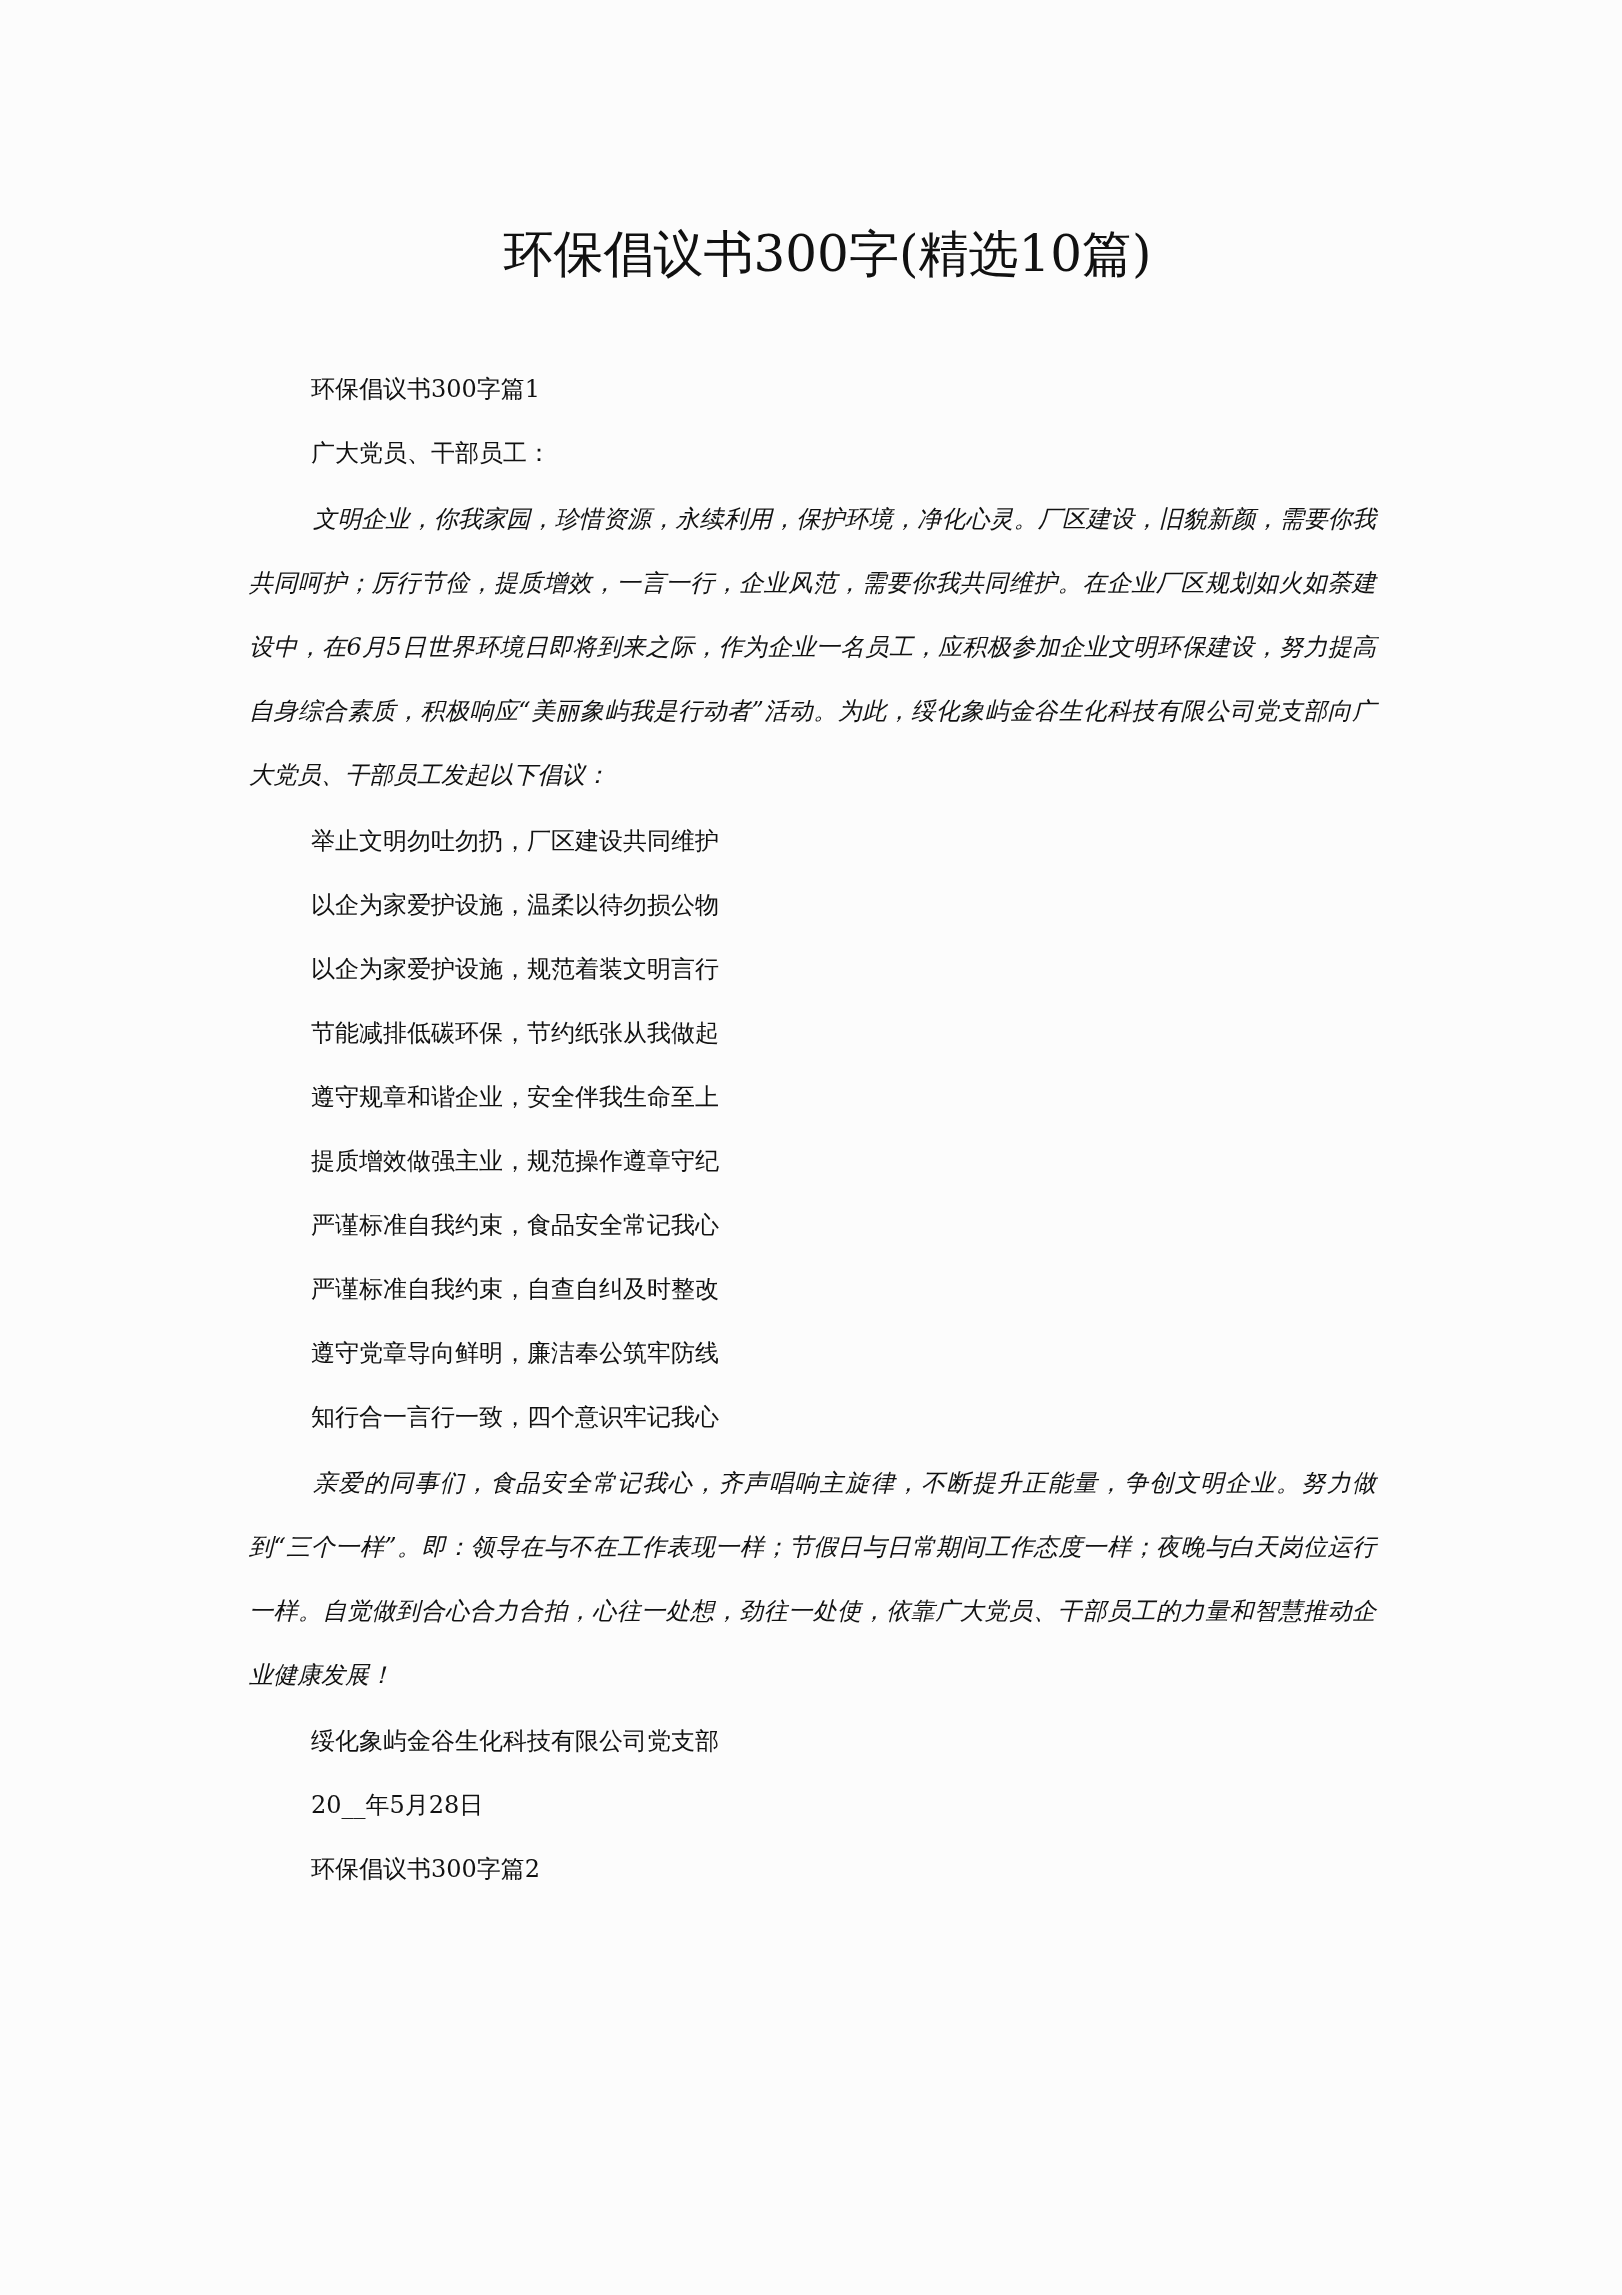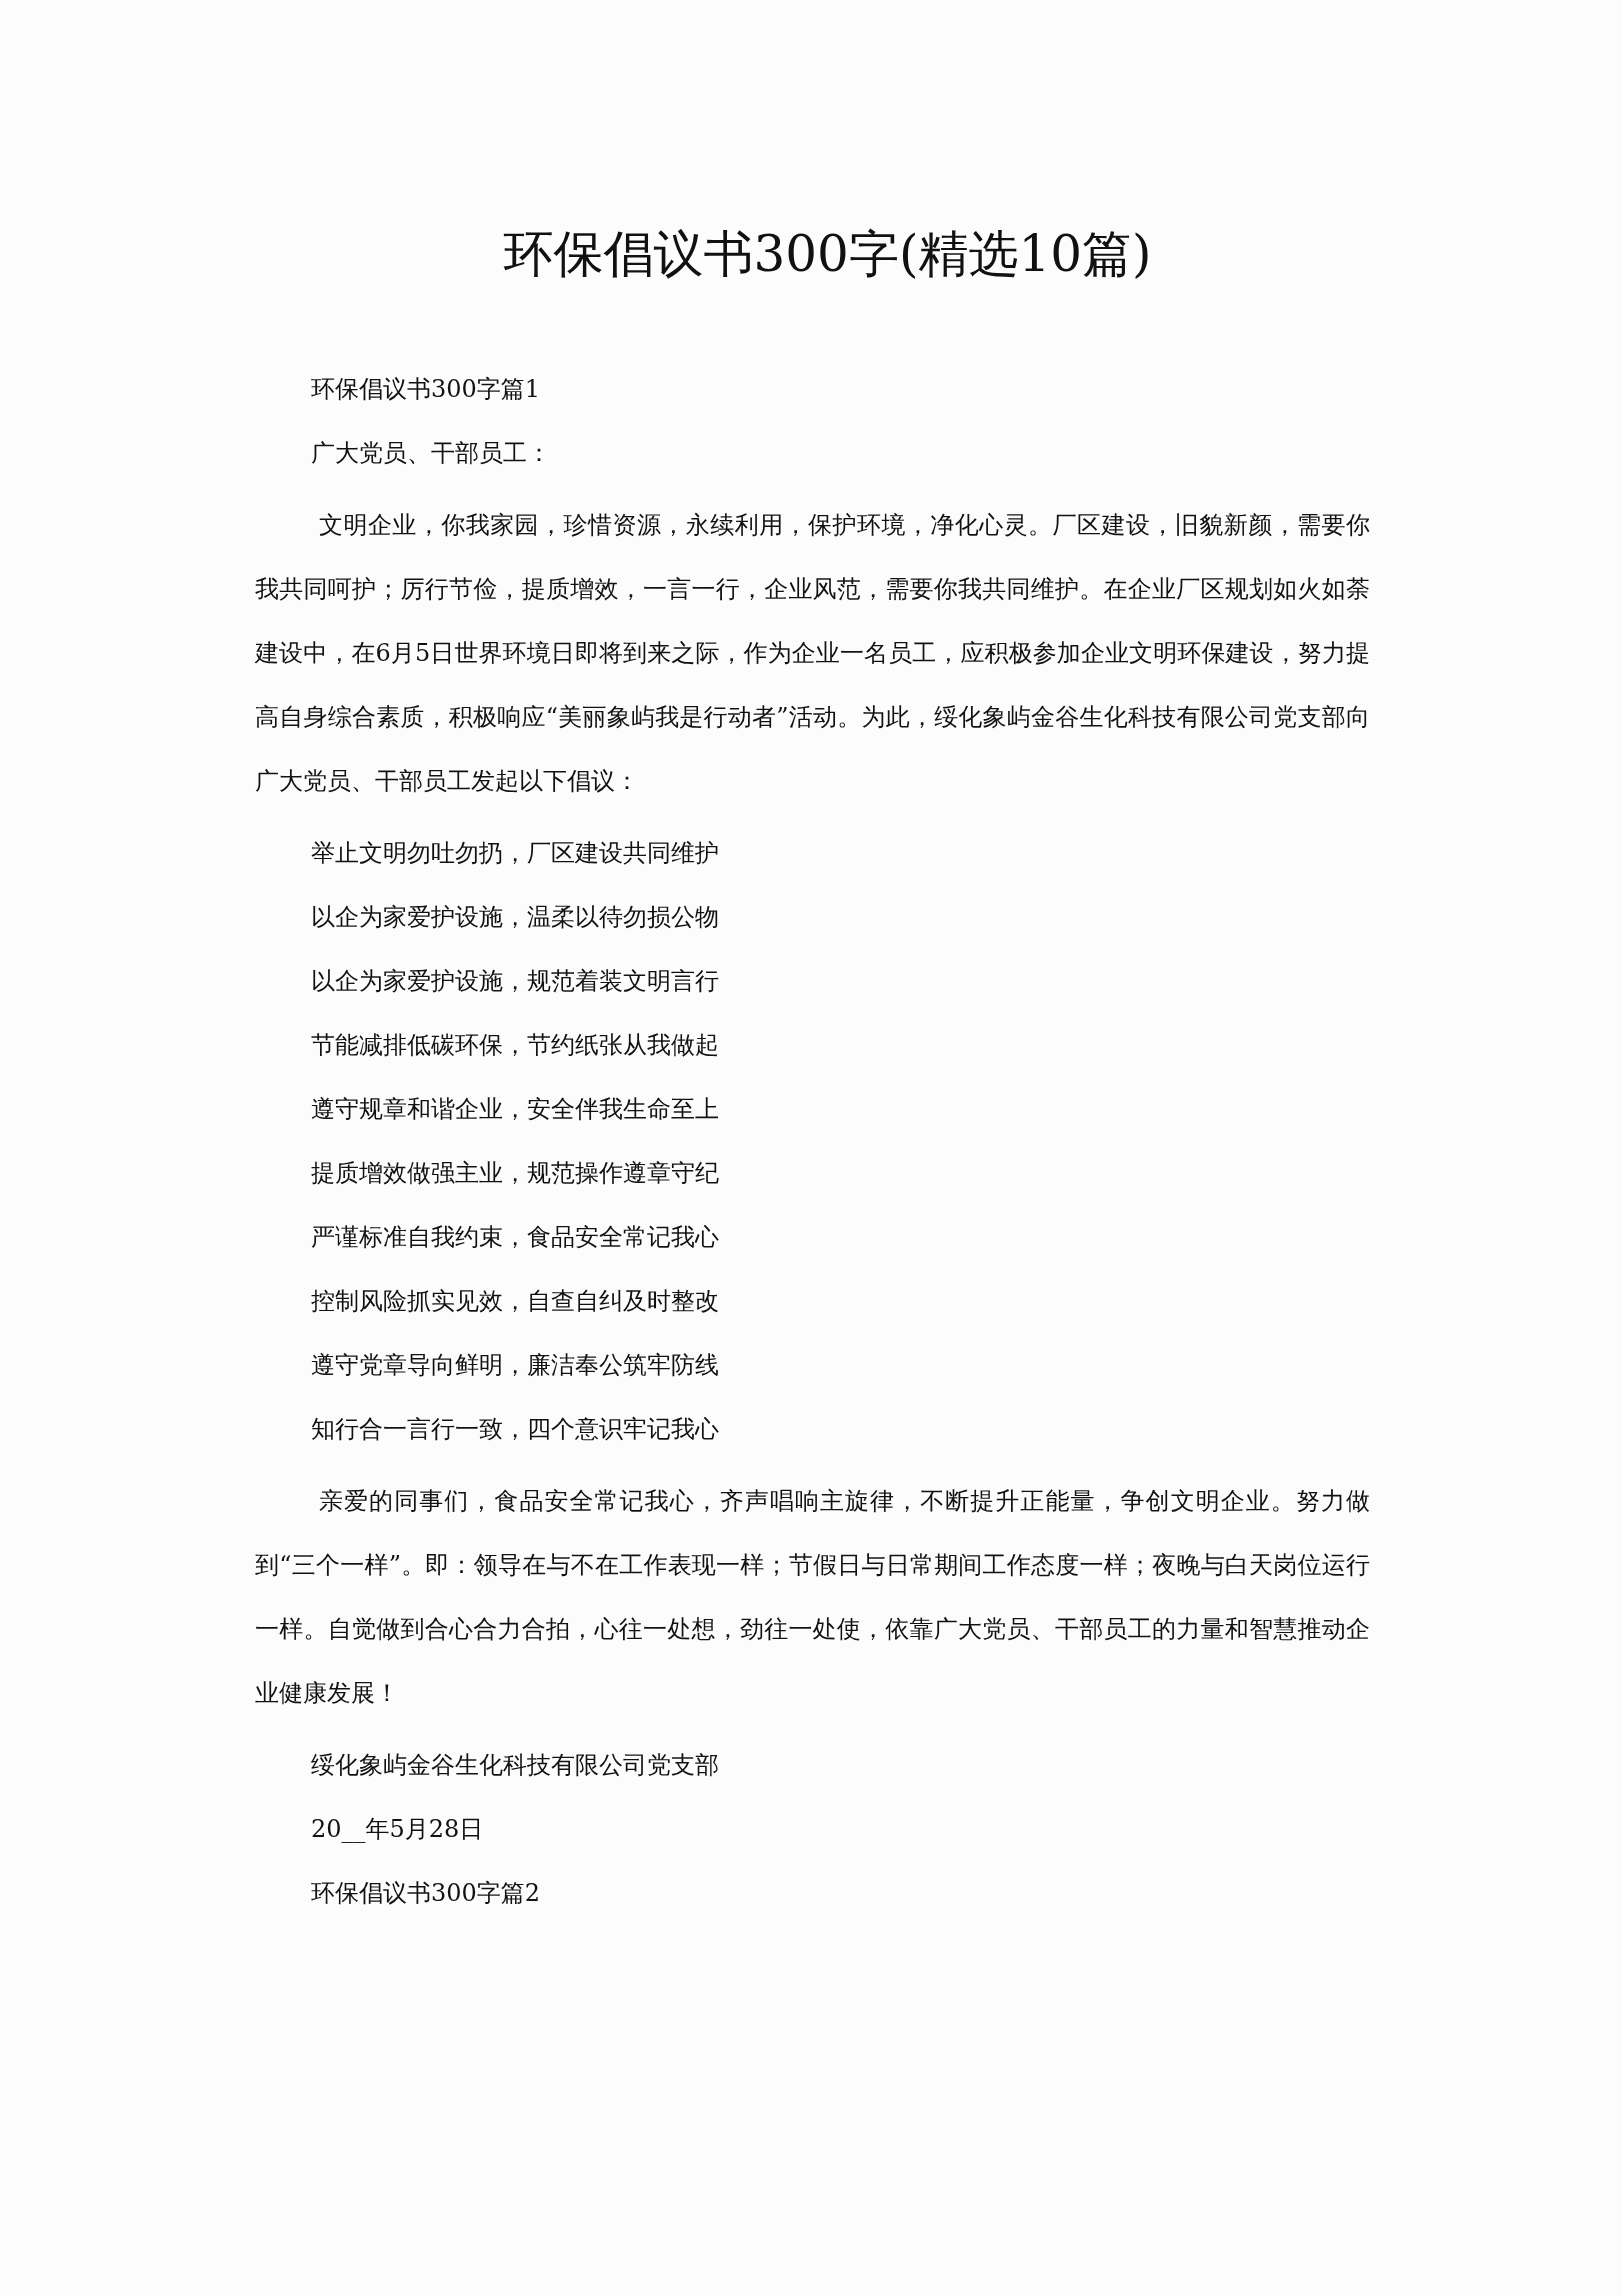--- a/index.html
+++ b/index.html
@@ -36,25 +36,26 @@
   }
   .body-col {
     position: absolute;
     left: 247px;
     top: 357px;
     width: 1131px;
     font-size: 24px;
     line-height: 64px;
   }
   .p {
-    margin: 8px;
+    margin: 2px;
     text-indent: 64px;
     text-align: justify;
     text-justify: inter-character;
     word-break: break-all;
+    font-style: italic;
   }
   .line {
     margin: 0;
     padding-left: 64px;
     white-space: nowrap;
   }
 </style>
 </head>
 <body>
 
@@ -69,21 +70,21 @@
     <p class="p">文明企业，你我家园，珍惜资源，永续利用，保护环境，净化心灵。厂区建设，旧貌新颜，需要你我共同呵护；厉行节俭，提质增效，一言一行，企业风范，需要你我共同维护。在企业厂区规划如火如荼建设中，在6月5日世界环境日即将到来之际，作为企业一名员工，应积极参加企业文明环保建设，努力提高自身综合素质，积极响应“美丽象屿我是行动者”活动。为此，绥化象屿金谷生化科技有限公司党支部向广大党员、干部员工发起以下倡议：</p>
 
     <div>
       <p class="line">举止文明勿吐勿扔，厂区建设共同维护</p>
       <p class="line">以企为家爱护设施，温柔以待勿损公物</p>
       <p class="line">以企为家爱护设施，规范着装文明言行</p>
       <p class="line">节能减排低碳环保，节约纸张从我做起</p>
       <p class="line">遵守规章和谐企业，安全伴我生命至上</p>
       <p class="line">提质增效做强主业，规范操作遵章守纪</p>
       <p class="line">严谨标准自我约束，食品安全常记我心</p>
-      <p class="line">控制风险抓实见效，自查自纠及时整改</p>
+      <p class="line">严谨标准自我约束，自查自纠及时整改</p>
       <p class="line">遵守党章导向鲜明，廉洁奉公筑牢防线</p>
       <p class="line">知行合一言行一致，四个意识牢记我心</p>
     </div>
 
     <p class="p">亲爱的同事们，食品安全常记我心，齐声唱响主旋律，不断提升正能量，争创文明企业。努力做到“三个一样”。即：领导在与不在工作表现一样；节假日与日常期间工作态度一样；夜晚与白天岗位运行一样。自觉做到合心合力合拍，心往一处想，劲往一处使，依靠广大党员、干部员工的力量和智慧推动企业健康发展！</p>
     <p class="line">绥化象屿金谷生化科技有限公司党支部</p>
     <p class="line">20__年5月28日</p>
 
     <p class="line">环保倡议书300字篇2</p>
 

